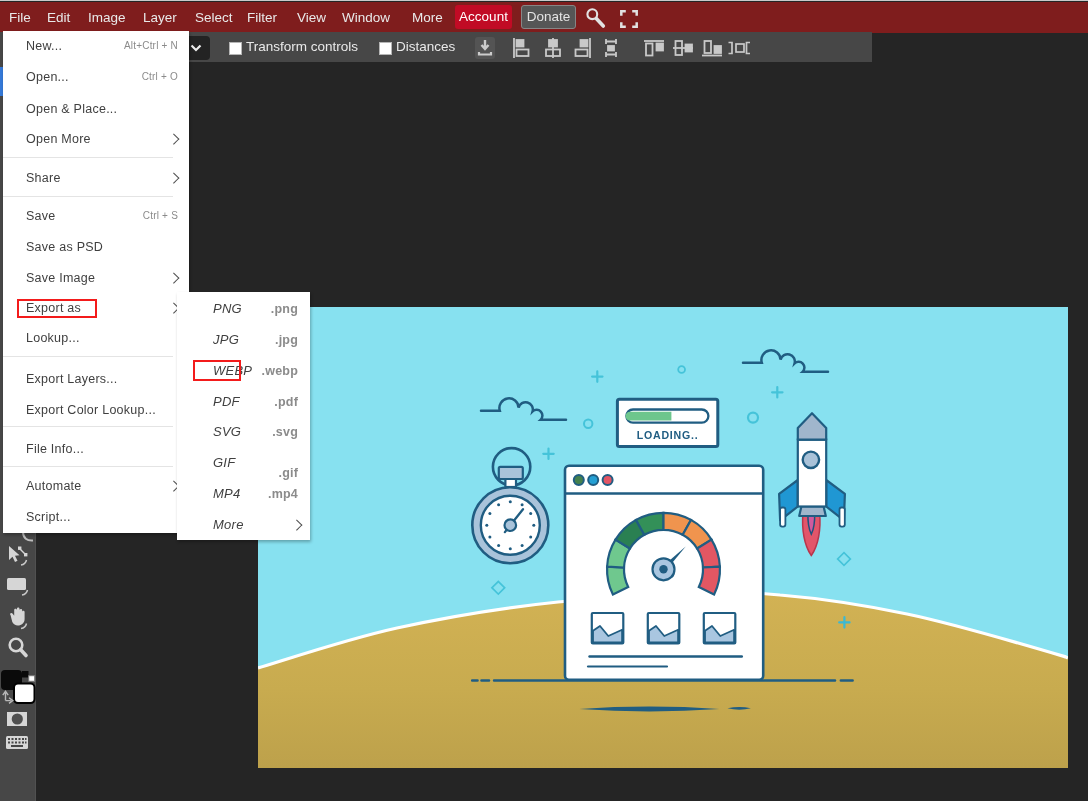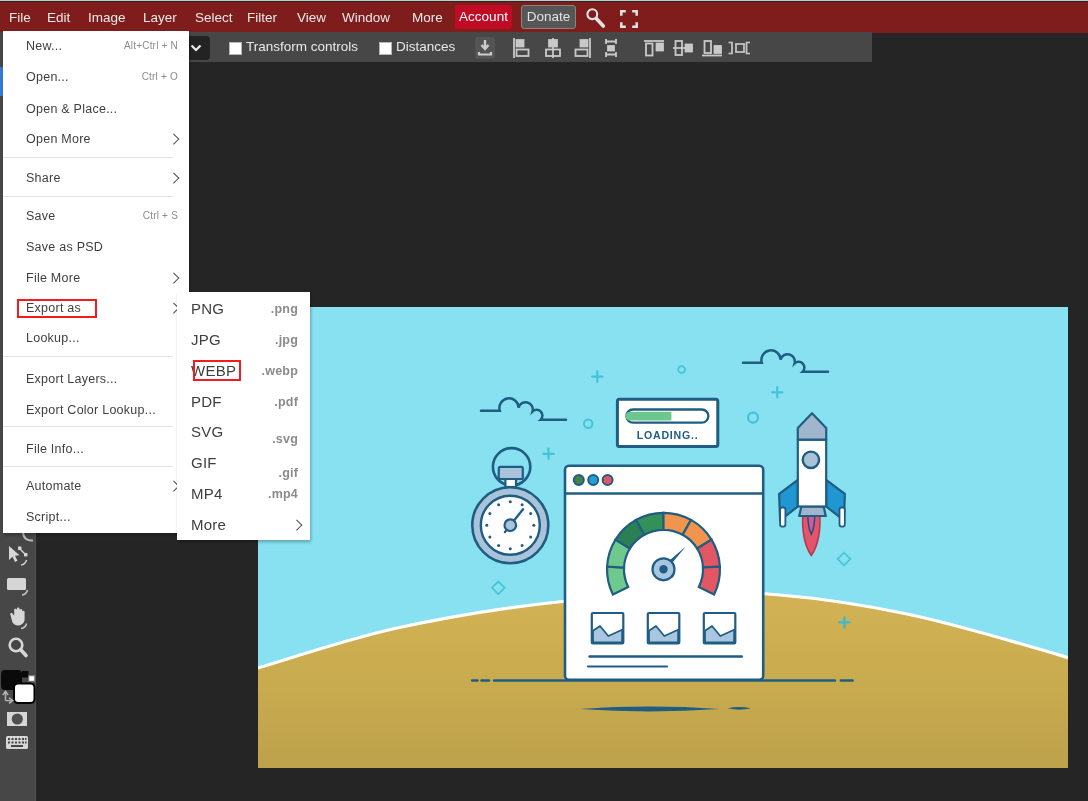--- a/index.html
+++ b/index.html
@@ -17,21 +17,21 @@
 .chk{position:absolute;top:10px;width:11px;height:11px;background:#fff;border:1px solid #b5b5b5;}
 .olabel{position:absolute;top:0px;height:30px;line-height:30px;color:#e9e9e9;font-size:13.5px;}
 #seldrop{position:absolute;left:140px;top:4px;width:70px;height:24px;background:#232323;border-radius:4px;
   color:#ededed;font-size:13px;line-height:24px;}
 #menu{left:3px;top:31px;width:186px;height:502px;background:#ffffff;box-shadow:1px 2px 3px rgba(0,0,0,0.28);}
 .mrow{position:absolute;left:23px;height:18px;line-height:18px;font-size:12.5px;letter-spacing:0.25px;color:#3f3f3f;white-space:nowrap;}
 .msc{position:absolute;right:11px;height:18px;line-height:18px;font-size:10px;letter-spacing:0.2px;color:#8b8b8b;}
 .marr{position:absolute;right:12px;width:6.5px;height:6.5px;border-top:1.7px solid #4d4d4d;border-right:1.7px solid #4d4d4d;transform:rotate(45deg);margin-top:5px;}
 .msep{position:absolute;left:0;width:170px;height:1px;background:#e4e4e4;}
 #submenu{left:177px;top:292px;width:133px;height:248px;background:#ffffff;box-shadow:1px 2px 3px rgba(0,0,0,0.28);}
-.srow{position:absolute;left:14px;height:18px;line-height:18px;font-size:15px;letter-spacing:0.25px;color:#3f3f3f;}
+.srow{position:absolute;left:36px;height:18px;line-height:18px;font-size:13px;letter-spacing:0.25px;color:#3f3f3f;font-style:italic;}
 .sext{position:absolute;right:12px;height:18px;line-height:18px;font-size:12.5px;letter-spacing:0.2px;color:#8b8b8b;font-weight:bold;}
 .redbox{position:absolute;border:2px solid #f31b1b;}
 #bluetool{left:0;top:67px;width:3px;height:29px;background:#3579d8;}
 </style></head>
 <body>
 <div class="abs" id="topline"></div>
 <div class="abs" id="menubar">
   <div class="mitem" style="left:9px">File</div>
   <div class="mitem" style="left:47px">Edit</div>
   <div class="mitem" style="left:88px">Image</div>
@@ -287,21 +287,21 @@
   <div class="mrow" style="top:69px">Open &amp; Place...</div>
   <div class="mrow" style="top:99px">Open More</div>
     <div class="marr" style="top:99px"></div>
   <div class="msep" style="top:126px"></div>
   <div class="mrow" style="top:138px">Share</div>
     <div class="marr" style="top:138px"></div>
   <div class="msep" style="top:165px"></div>
   <div class="mrow" style="top:176px">Save</div>
     <div class="msc" style="top:176px">Ctrl + S</div>
   <div class="mrow" style="top:207px">Save as PSD</div>
-  <div class="mrow" style="top:238px">File More</div>
+  <div class="mrow" style="top:238px">Save Image</div>
     <div class="marr" style="top:238px"></div>
   <div class="mrow" style="top:268px">Export as</div>
     <div class="marr" style="top:268px"></div>
   <div class="mrow" style="top:298px">Lookup...</div>
   <div class="msep" style="top:325px"></div>
   <div class="mrow" style="top:339px">Export Layers...</div>
   <div class="mrow" style="top:370px">Export Color Lookup...</div>
   <div class="msep" style="top:395px"></div>
   <div class="mrow" style="top:409px">File Info...</div>
   <div class="msep" style="top:435px"></div>
@@ -313,21 +313,21 @@
 <div class="abs" id="submenu">
   <div class="srow" style="top:8px">PNG</div>
     <div class="sext" style="top:8px">.png</div>
   <div class="srow" style="top:39px">JPG</div>
     <div class="sext" style="top:39px">.jpg</div>
   <div class="srow" style="top:70px">WEBP</div>
     <div class="sext" style="top:70px">.webp</div>
   <div class="srow" style="top:101px">PDF</div>
     <div class="sext" style="top:101px">.pdf</div>
   <div class="srow" style="top:131px">SVG</div>
-    <div class="sext" style="top:138px">.svg</div>
+    <div class="sext" style="top:131px">.svg</div>
   <div class="srow" style="top:162px">GIF</div>
     <div class="sext" style="top:172px">.gif</div>
   <div class="srow" style="top:193px">MP4</div>
     <div class="sext" style="top:193px">.mp4</div>
   <div class="srow" style="top:224px">More</div>
     <div class="marr" style="top:224px;right:10px"></div>
   <div class="redbox" style="left:16px;top:68px;width:44px;height:17px"></div>
 </div>
 
 </body></html>

